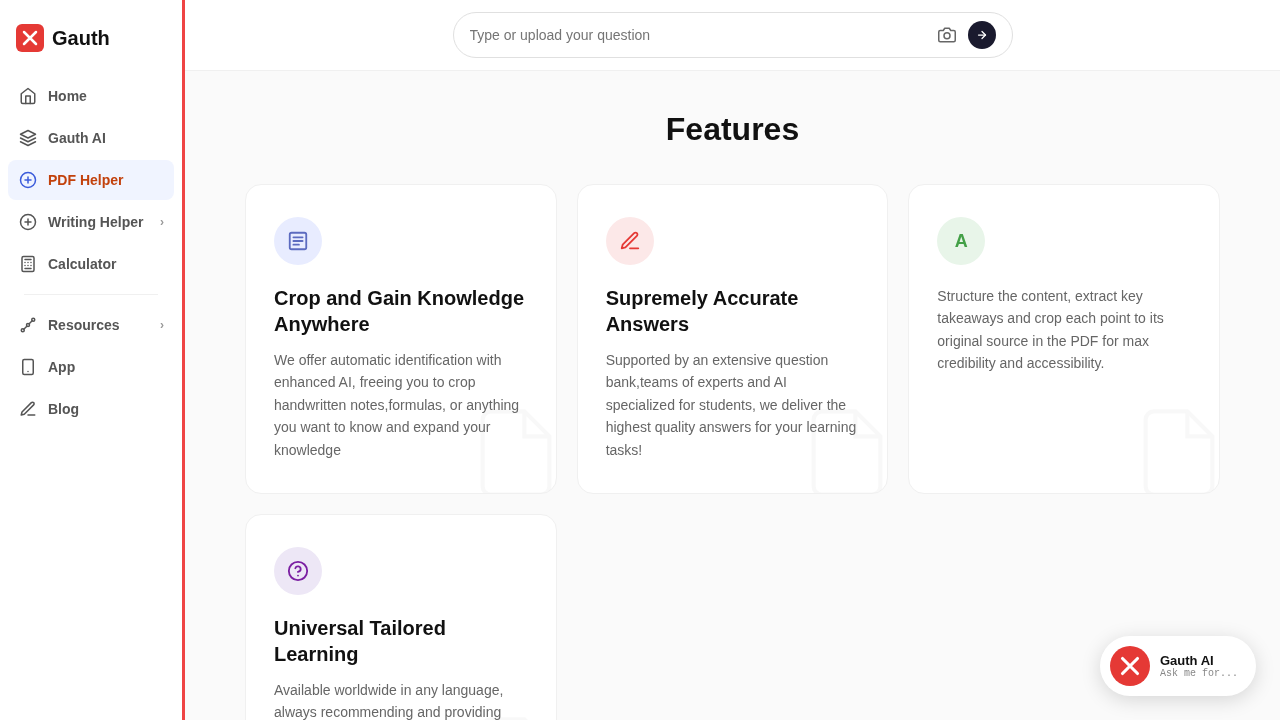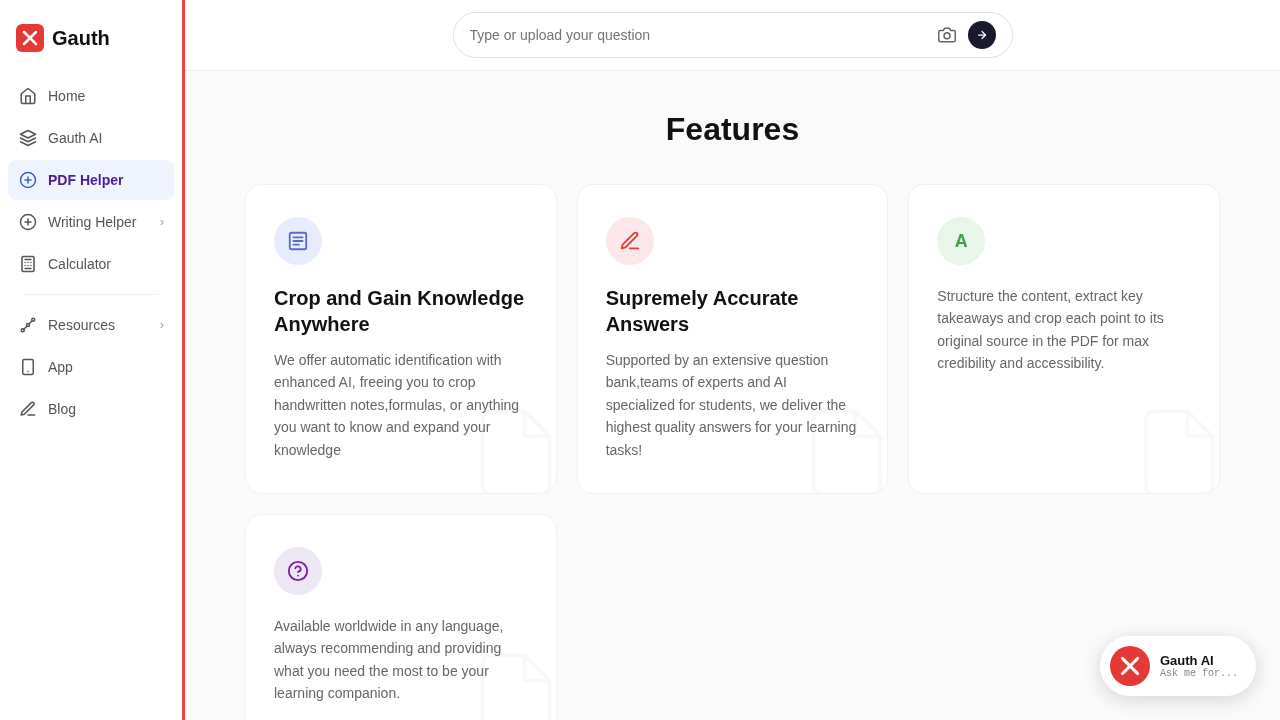--- a/index.html
+++ b/index.html
@@ -48,27 +48,27 @@
     }
     .sidebar-item {
       display: flex;
       align-items: center;
       gap: 10px;
       padding: 10px 10px;
       border-radius: 8px;
       cursor: pointer;
       color: #555;
       font-size: 14px;
-      font-weight: 400;
+      font-weight: 700;
       text-decoration: none;
       position: relative;
     }
     .sidebar-item.active {
       background: #f0f4ff;
-      color: #4c1d95;
+      color: #c2410c;
       font-weight: 600;
     }
     .sidebar-item .icon {
       width: 20px;
       height: 20px;
       display: flex;
       align-items: center;
       justify-content: center;
       flex-shrink: 0;
     }
@@ -433,20 +433,21 @@
       </div>
 
       <div class="feature-card">
         <div class="feature-icon-wrap feature-icon-purple">
           <svg width="22" height="22" viewBox="0 0 24 24" fill="none" stroke="#7b1fa2" stroke-width="2" stroke-linecap="round" stroke-linejoin="round">
               <circle cx="12" cy="12" r="10"></circle>
               <path d="M9.09 9a3 3 0 0 1 5.83 1c0 2-3 3-3 3"></path>
               <line x1="12" y1="17" x2="12.01" y2="17"></line>
             </svg>
         </div>
+        <h2 class="feature-title">Universal Tailored Learning</h2>
         <p class="feature-desc">Available worldwide in any language, always recommending and providing what you need the most to be your learning companion.</p>
         <div class="feature-bg-icon">
           <svg width="100" height="100" viewBox="0 0 24 24" fill="none" stroke="#aaa" stroke-width="1">
               <path d="M14 2H6a2 2 0 0 0-2 2v16a2 2 0 0 0 2 2h12a2 2 0 0 0 2-2V8z"></path>
               <polyline points="14 2 14 8 20 8"></polyline>
             </svg>
         </div>
       </div>
     </div>
   </div>

